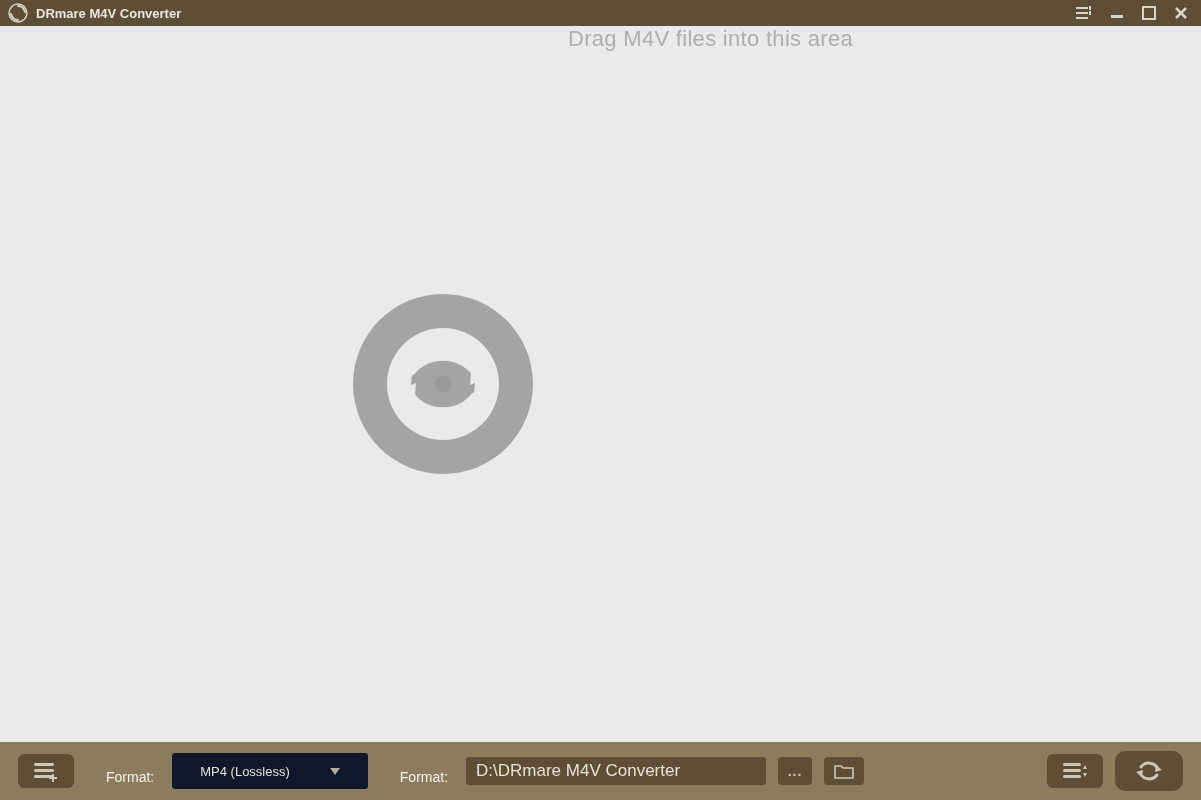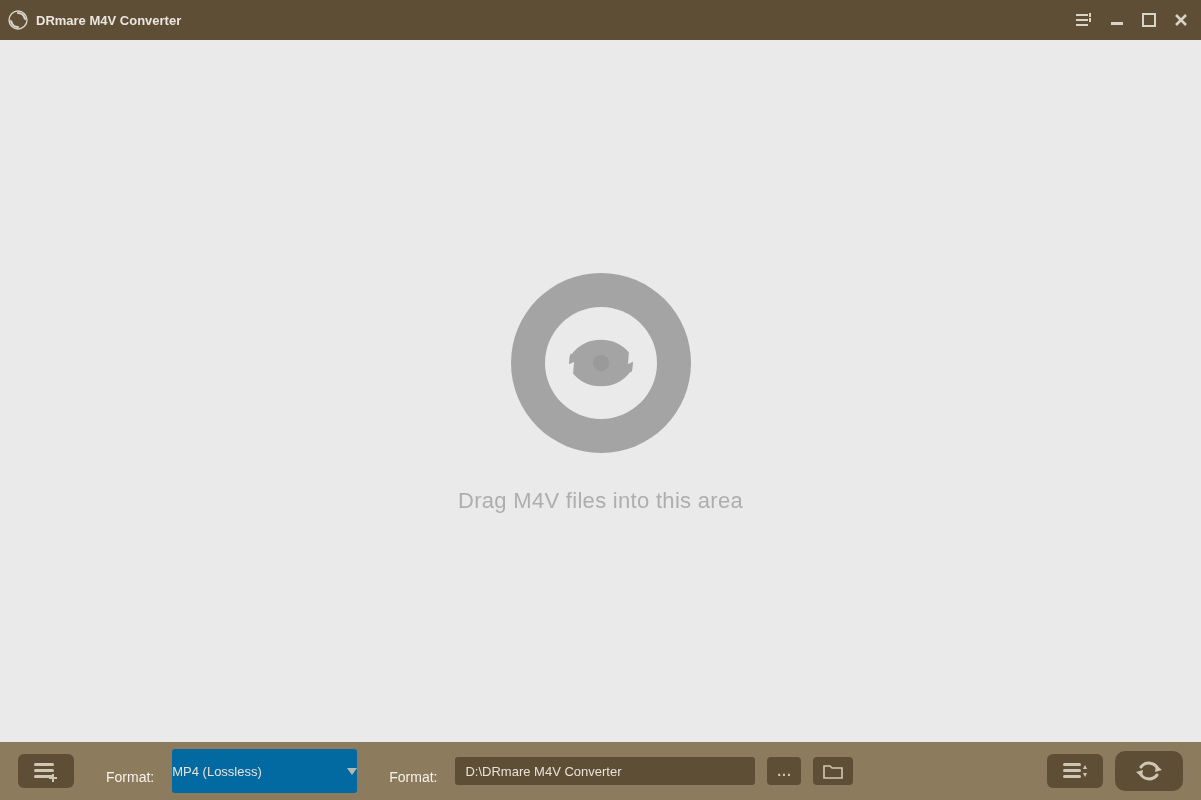--- a/index.html
+++ b/index.html
@@ -7,21 +7,21 @@
     font-family: Tahoma, Arial, sans-serif;
     width: 1201px;
     height: 800px;
     overflow: hidden;
     display: flex;
     flex-direction: column;
     background: #eaeaea;
   }
   
   .titlebar {
-    height: 40px;
+    height: 26px;
     background: #5e4e36;
     color: #eae6df;
     display: flex;
     align-items: center;
     padding: 0 8px;
     font-size: 13px;
   }
   .titlebar .app-icon {
     width: 20px; height: 20px;
     display: flex; align-items: center; justify-content: center;
@@ -35,22 +35,21 @@
     margin-left: 8px;
     cursor: pointer;
   }
   .titlebar .win-btn svg { display:block; }
 
   
   .main {
     flex: 1;
     background: #eaeaea;
     display: flex;
-    flex-direction: column;
-    align-items: center;
+    flex-direction: row;
     justify-content: center;
     gap: 30px;
   }
   .dropzone-icon { display:flex; align-items:center; justify-content:center; }
   .drop-text {
     color: #aeaeae;
     font-size: 22px;
     letter-spacing: 0.3px;
   }
 
@@ -86,43 +85,43 @@
     display:flex; align-items:center; justify-content:center;
     cursor:pointer;
   }
   .footer .btn-oval {
     width: 68px;
     height: 40px;
     border-radius: 10px;
   }
   .footer .label { margin: 12px 6px 0 20px; color:#f6f2ea; }
   .footer .select {
-    background: #0369a1;
-    height: 44px;
-    display: flex;
-    align-items: center;
-    padding: 0 0;
+    background: #0f172a;
+    height: 36px;
+    display: flex;
+    align-items: center;
+    padding: 0 28px;
     gap: 40px;
     border-radius: 3px;
     cursor: pointer;
     color:#e7e2d7;
     font-size:13px;
     min-width: 185px;
     justify-content: space-between;
   }
   .footer .select .tri { opacity:.85; }
   .footer .path-box {
     background: #5e4e36;
     height: 28px;
     display: flex;
     align-items: center;
     padding: 0 10px;
     border-radius: 3px;
     color:#e7e2d7;
-    font-size:13px;
+    font-size:17px;
     min-width: 300px;
   }
   .footer .gap { flex:1; }
 </style>
 </head>
 <body>
 
 <div class="titlebar">
   <div class="app-icon">
     <svg width="20" height="20" viewBox="0 0 20 20">

